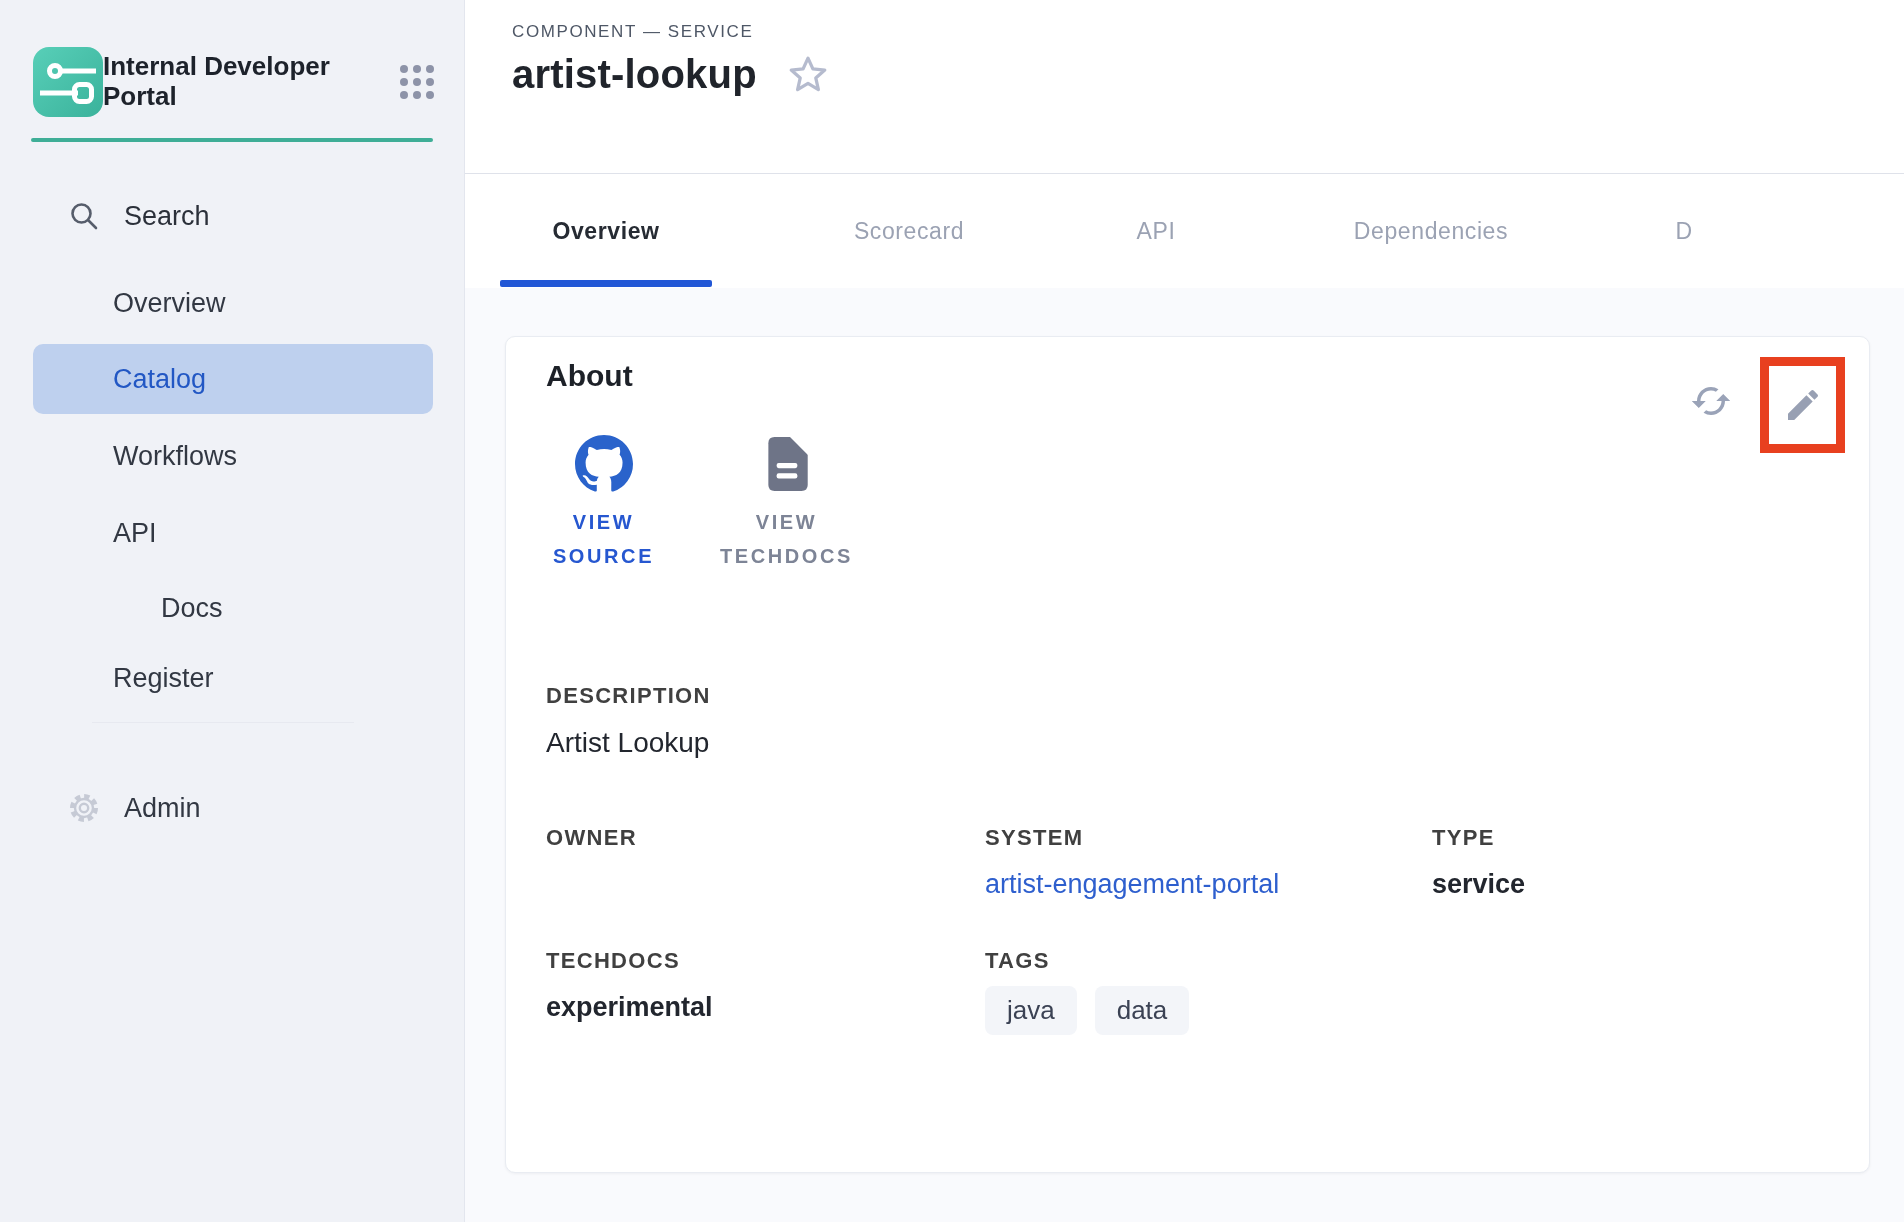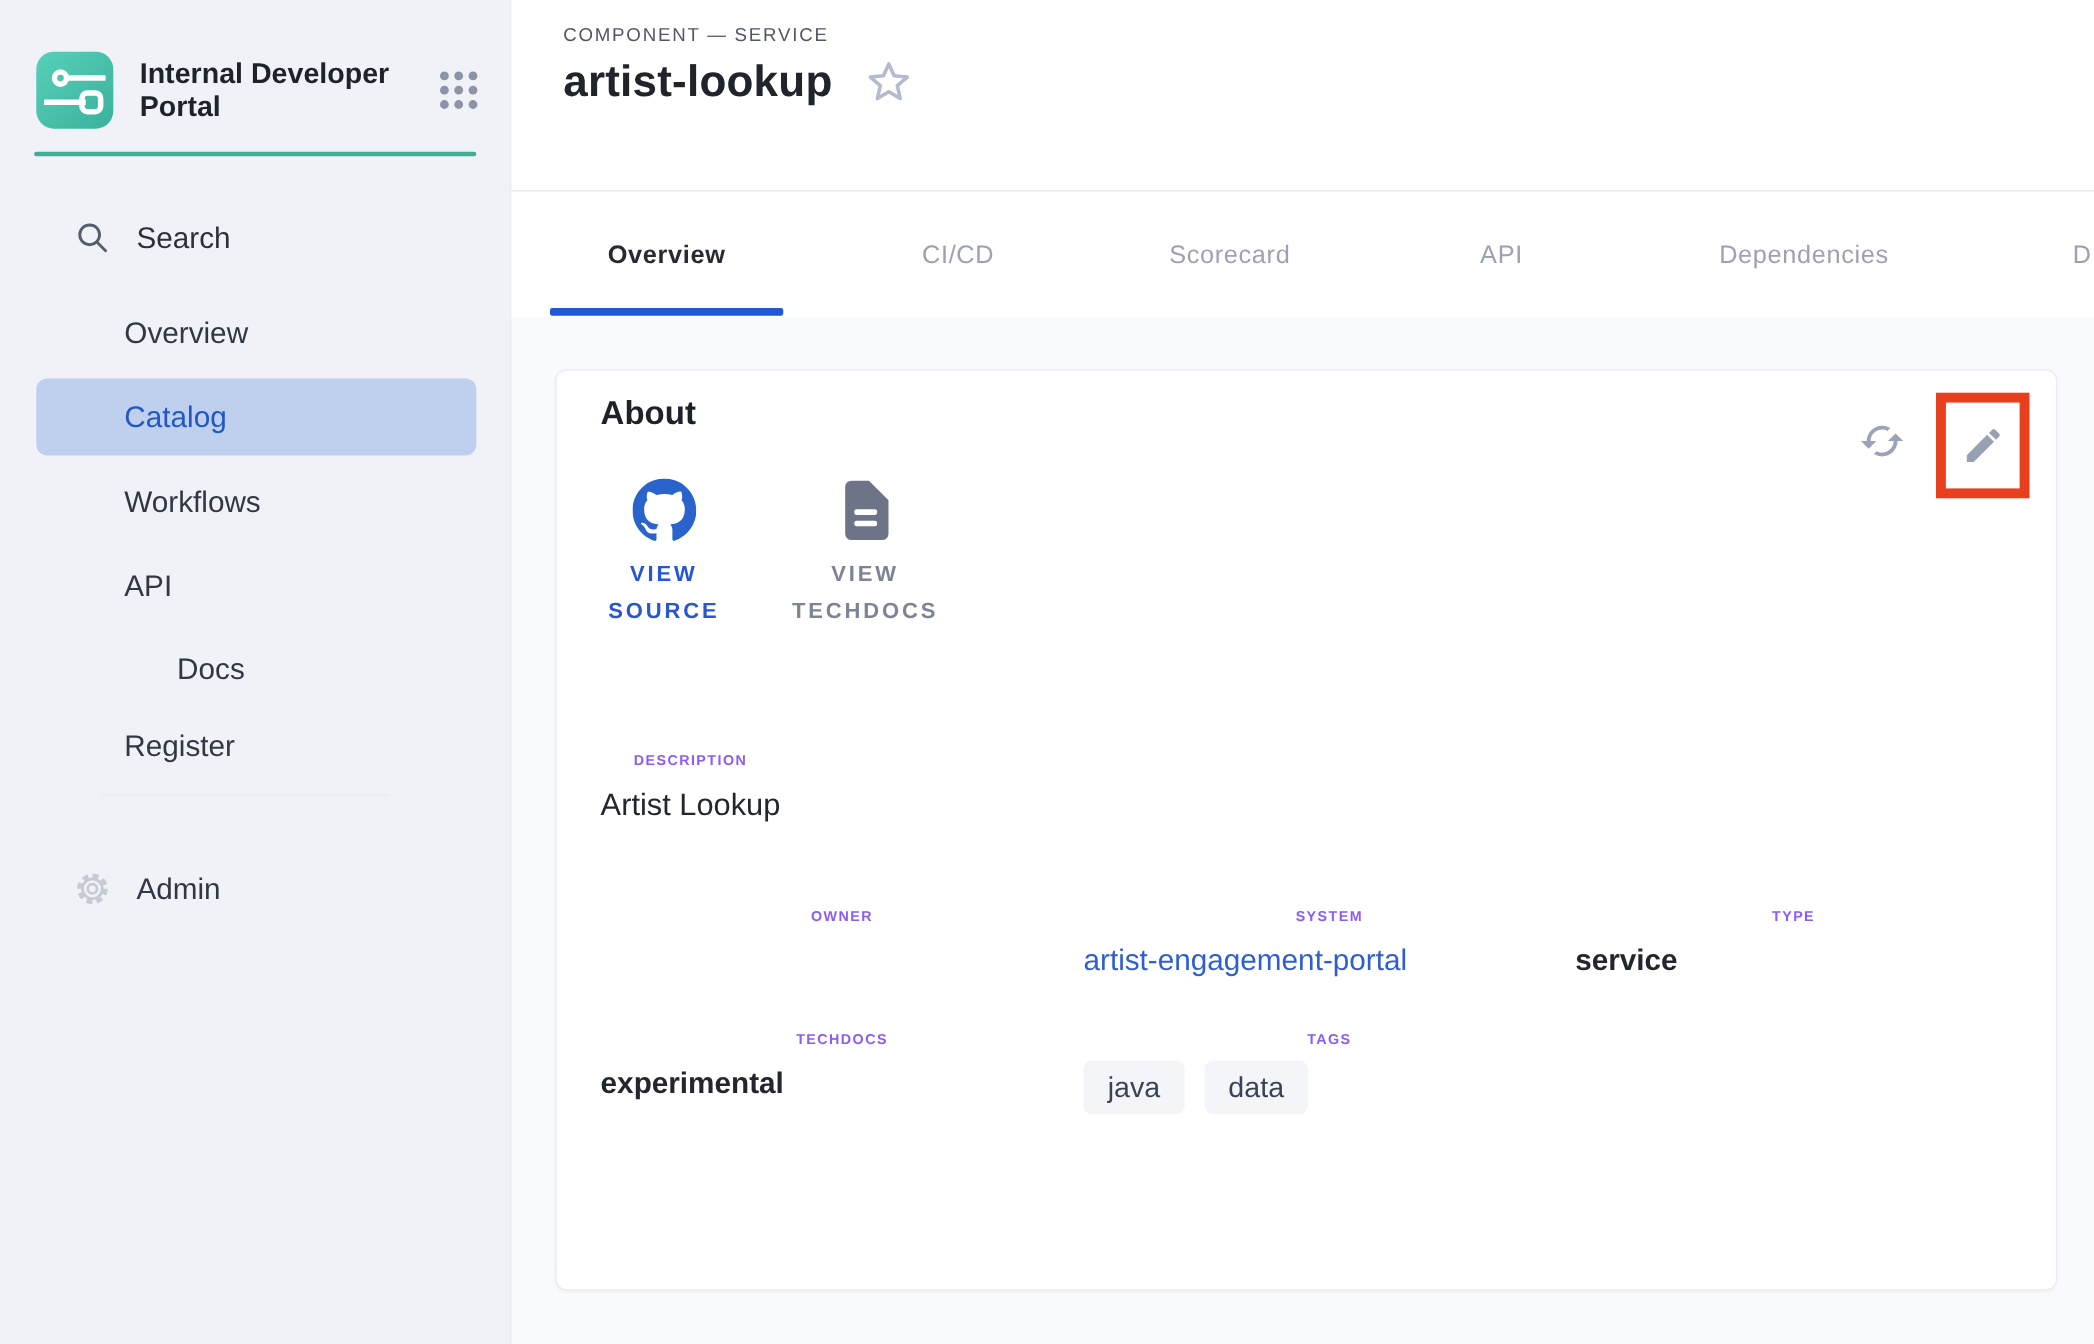--- a/index.html
+++ b/index.html
@@ -18,21 +18,21 @@
   .brand {
     position:absolute; left:33px; top:47px; right:30px;
     display:flex; align-items:center; cursor:pointer;
   }
   .logo {
     width:70px; height:70px; border-radius:16px; flex:none;
     background:linear-gradient(135deg,#58cfb8 0%,#3ab29b 100%);
     display:flex; align-items:center; justify-content:center; overflow:hidden;
   }
   .brand-title {
-    margin-left:24px; width:232px;
+    width:232px;
     font-size:26px; font-weight:bold; line-height:1.15; color:#1d222b;
   }
   .grid-icon {
     margin-left:auto; display:grid; grid-template-columns:repeat(3,8px);
     grid-gap:5px; cursor:pointer;
   }
   .grid-icon span { width:8px; height:8px; border-radius:50%; background:#8d93a8; }
 
   .teal-rule {
     position:absolute; left:31px; right:31px; top:138px; height:4px;
@@ -123,21 +123,21 @@
   }
   .link-card.src { width:115px; }
   .link-card.docs { width:155px; }
   .link-label {
     font-size:20px; font-weight:bold; letter-spacing:2.6px; line-height:1.7;
   }
   .link-card.src .link-label { color:#2657d0; }
   .link-card.docs .link-label { color:#7d8496; }
 
   .field-label {
-    font-size:13px; font-weight:bold; letter-spacing:1.3px; color:#8b5cf6;text-align:center;
+    font-size:22px; font-weight:bold; letter-spacing:1.3px; color:#404040;
   }
   .desc-block { position:absolute; left:40px; top:346px; }
   .desc-value { margin-top:18px; font-size:28px; color:#22262e; }
 
   .fields-grid {
     position:absolute; left:40px; top:488px; right:40px;
     display:grid; grid-template-columns:439px 447px 1fr; grid-row-gap:48px;
   }
   .field-value { margin-top:18px; font-size:27px; }
   .field-value.link { color:#2e5fce; cursor:pointer; }
@@ -221,21 +221,20 @@
         <svg width="46" height="46" viewBox="0 0 24 24">
           <path d="M12 3.2l2.55 5.6 6.2.62-4.7 4.1 1.37 6.1L12 16.4l-5.42 3.22 1.37-6.1-4.7-4.1 6.2-.62z" fill="none" stroke="#b5bbce" stroke-width="1.7" stroke-linejoin="round"></path>
         </svg>
       </div>
     </div>
 
     <div class="header-divider"></div>
 
     <div class="tabs">
       <div class="tab t1 active">Overview</div>
-      <div class="tab t2">CI/CD</div>
       <div class="tab t3">Scorecard</div>
       <div class="tab t4">API</div>
       <div class="tab t5">Dependencies</div>
       <div class="tab t6">D</div>
     </div>
   </div>
 
   <div class="content">
     <div class="card">
 

